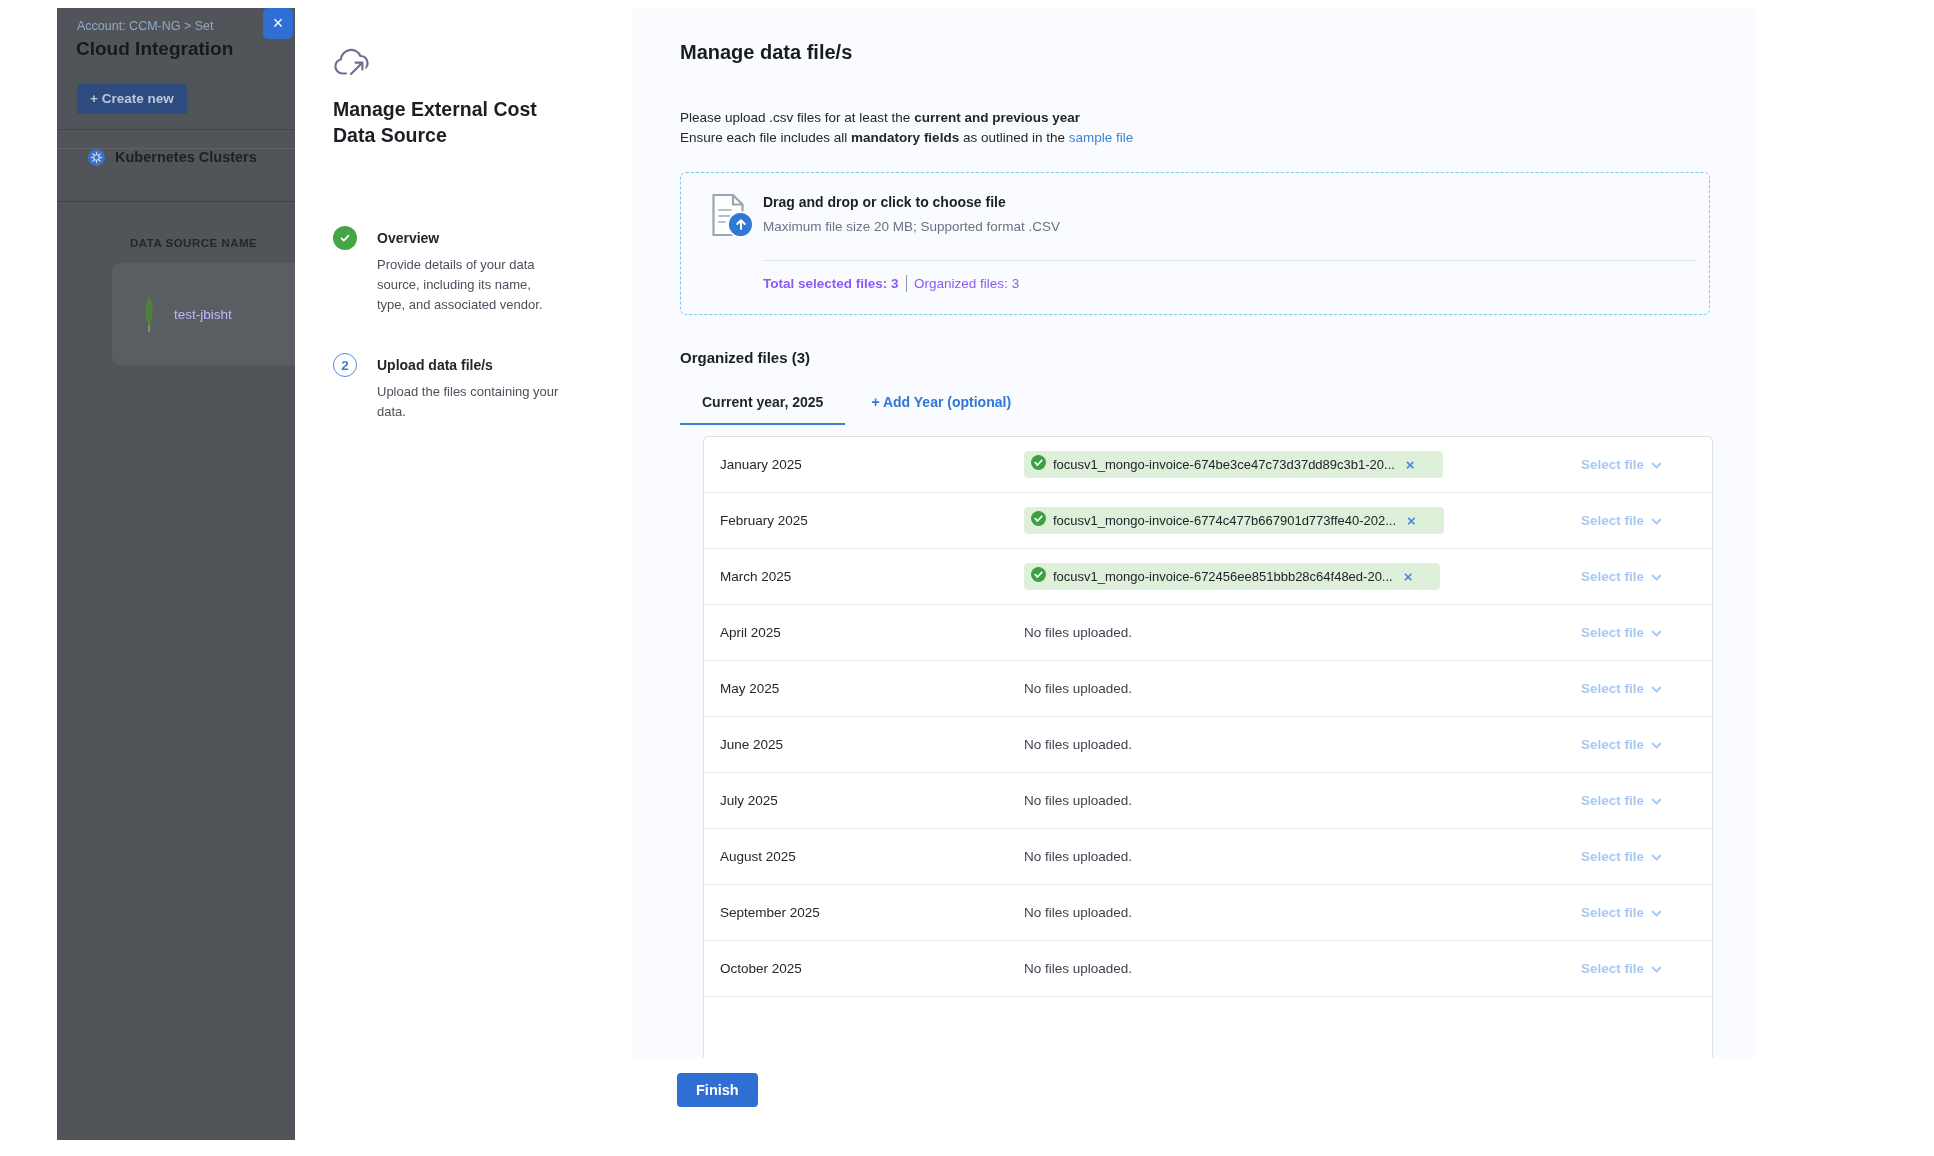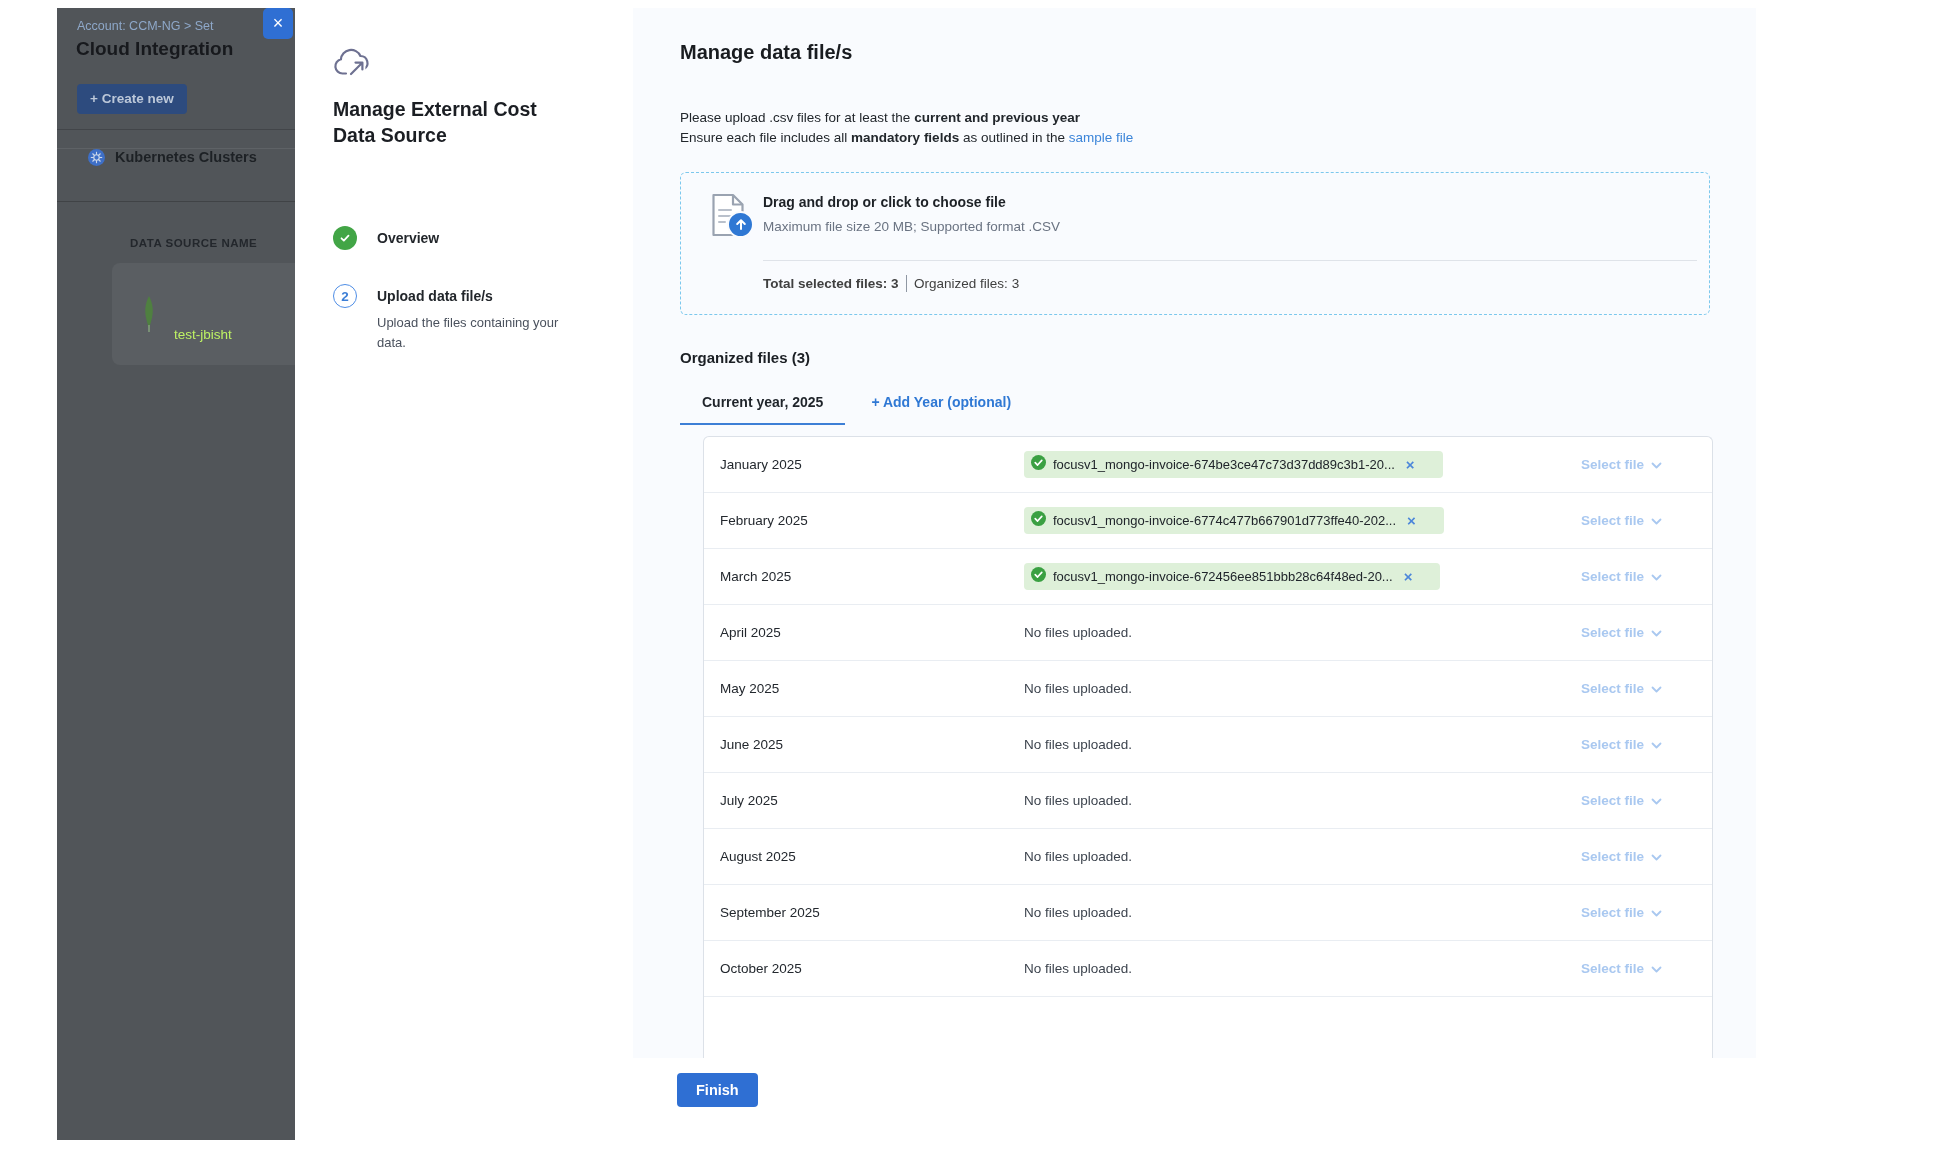--- a/index.html
+++ b/index.html
@@ -20,22 +20,22 @@
   .ov-div { position:absolute; left:0; right:0; top:121px; height:1px; background:rgba(0,0,0,.18); }
   .ov-tabrow { position:absolute; left:0; right:0; top:140px; height:54px;
     border-top:1px solid rgba(255,255,255,.08); border-bottom:1px solid rgba(0,0,0,.2);
     display:flex; align-items:flex-start; padding-left:31px; gap:10px; cursor:pointer; }
   .ov-tab-label { font-size:14.5px; font-weight:bold; color:#1d2125; white-space:nowrap; }
   .ov-colhead { position:absolute; left:73px; top:229px; font-size:11.5px; font-weight:bold;
     letter-spacing:.5px; color:#23272c; white-space:nowrap; }
   .ov-card { position:absolute; left:55px; top:255px; width:200px; height:102px;
     background:rgba(255,255,255,.055); border-radius:8px; }
   .mongo-leaf { position:absolute; left:30px; top:32px; }
-  .ov-link { position:absolute; left:62px; top:44px; font-size:13.5px; color:#bef264;
-    font-weight:500; cursor:pointer;margin-top:20px; }
+  .ov-link { position:absolute; left:62px; top:44px; font-size:13.5px; color:#c4b5fd;
+    font-weight:500; cursor:pointer; }
 
   
   .close-btn { position:absolute; left:263px; top:8px; width:30px; height:31px;
     background:#2f6fd3; border:none; border-radius:5px; color:#fff; cursor:pointer;
     font-size:18px; line-height:29px; text-align:center; padding:0; font-family:inherit; }
 
   
   .drawer { position:absolute; left:295px; top:8px; width:1461px; height:1132px; background:#fff; }
 
   
@@ -62,21 +62,21 @@
 
   .dropzone { position:absolute; left:47px; top:164px; width:1030px; height:143px;
     border:1.5px dashed #7cc8ed; border-radius:6px; cursor:pointer; }
   .dz-docicon { position:absolute; left:30px; top:20px; width:48px; height:52px; }
   .dz-circle { position:absolute; left:16px; top:18px; width:27px; height:27px; border-radius:50%;
     background:#2f78d4; border:2px solid #f9fbfe; display:flex; align-items:center; justify-content:center; }
   .dz-title { position:absolute; left:82px; top:21px; font-size:14px; font-weight:bold; color:#1d2126; }
   .dz-sub { position:absolute; left:82px; top:46px; font-size:13.5px; color:#6a7382; }
   .dz-divider { position:absolute; left:82px; right:12px; top:87px; height:1px; background:#dfe3e9; }
   .dz-totals { position:absolute; left:82px; top:102px; display:flex; align-items:center;
-    gap:7px; font-size:13.5px; color:#404040; }
+    gap:7px; font-size:13.5px; color:#8b5cf6; }
   .dz-strong { font-weight:bold; }
   .dz-sep { width:1.5px; height:17px; background:#8f97a3; }
 
   .org-heading { position:absolute; left:47px; top:341px; font-size:15px; font-weight:bold; color:#1b1f24; }
 
   .tabs { position:absolute; left:47px; top:386px; display:flex; align-items:flex-start; }
   .tab-current { padding:0 22px 13px; font-size:14px; font-weight:600; color:#1f242a;
     border-bottom:2.5px solid #3d7fd6; cursor:pointer; white-space:nowrap; }
   .tab-add { margin-left:26px; padding-bottom:13px; font-size:14px; font-weight:600;
     color:#2f78d4; cursor:pointer; white-space:nowrap; }
@@ -158,20 +158,21 @@
     <h2 class="sb-title">Manage External Cost Data Source</h2>
 
     <div class="steps">
       <div class="step">
         <span class="step-icon done">
           <svg width="14" height="14" viewBox="0 0 24 24">
             <path d="M6 12.5 L10 16.5 L18 8" stroke="#fff" stroke-width="3" fill="none" stroke-linecap="round" stroke-linejoin="round"></path>
           </svg>
         </span>
         <div class="step-label">Overview</div>
+        <div class="step-desc">Provide details of your data source, including its name, type, and associated vendor.</div>
       </div>
       <div class="step">
         <span class="step-icon num">2</span>
         <div class="step-label">Upload data file/s</div>
         <div class="step-desc">Upload the files containing your data.</div>
       </div>
     </div>
   </aside>
 
   <section class="main">

